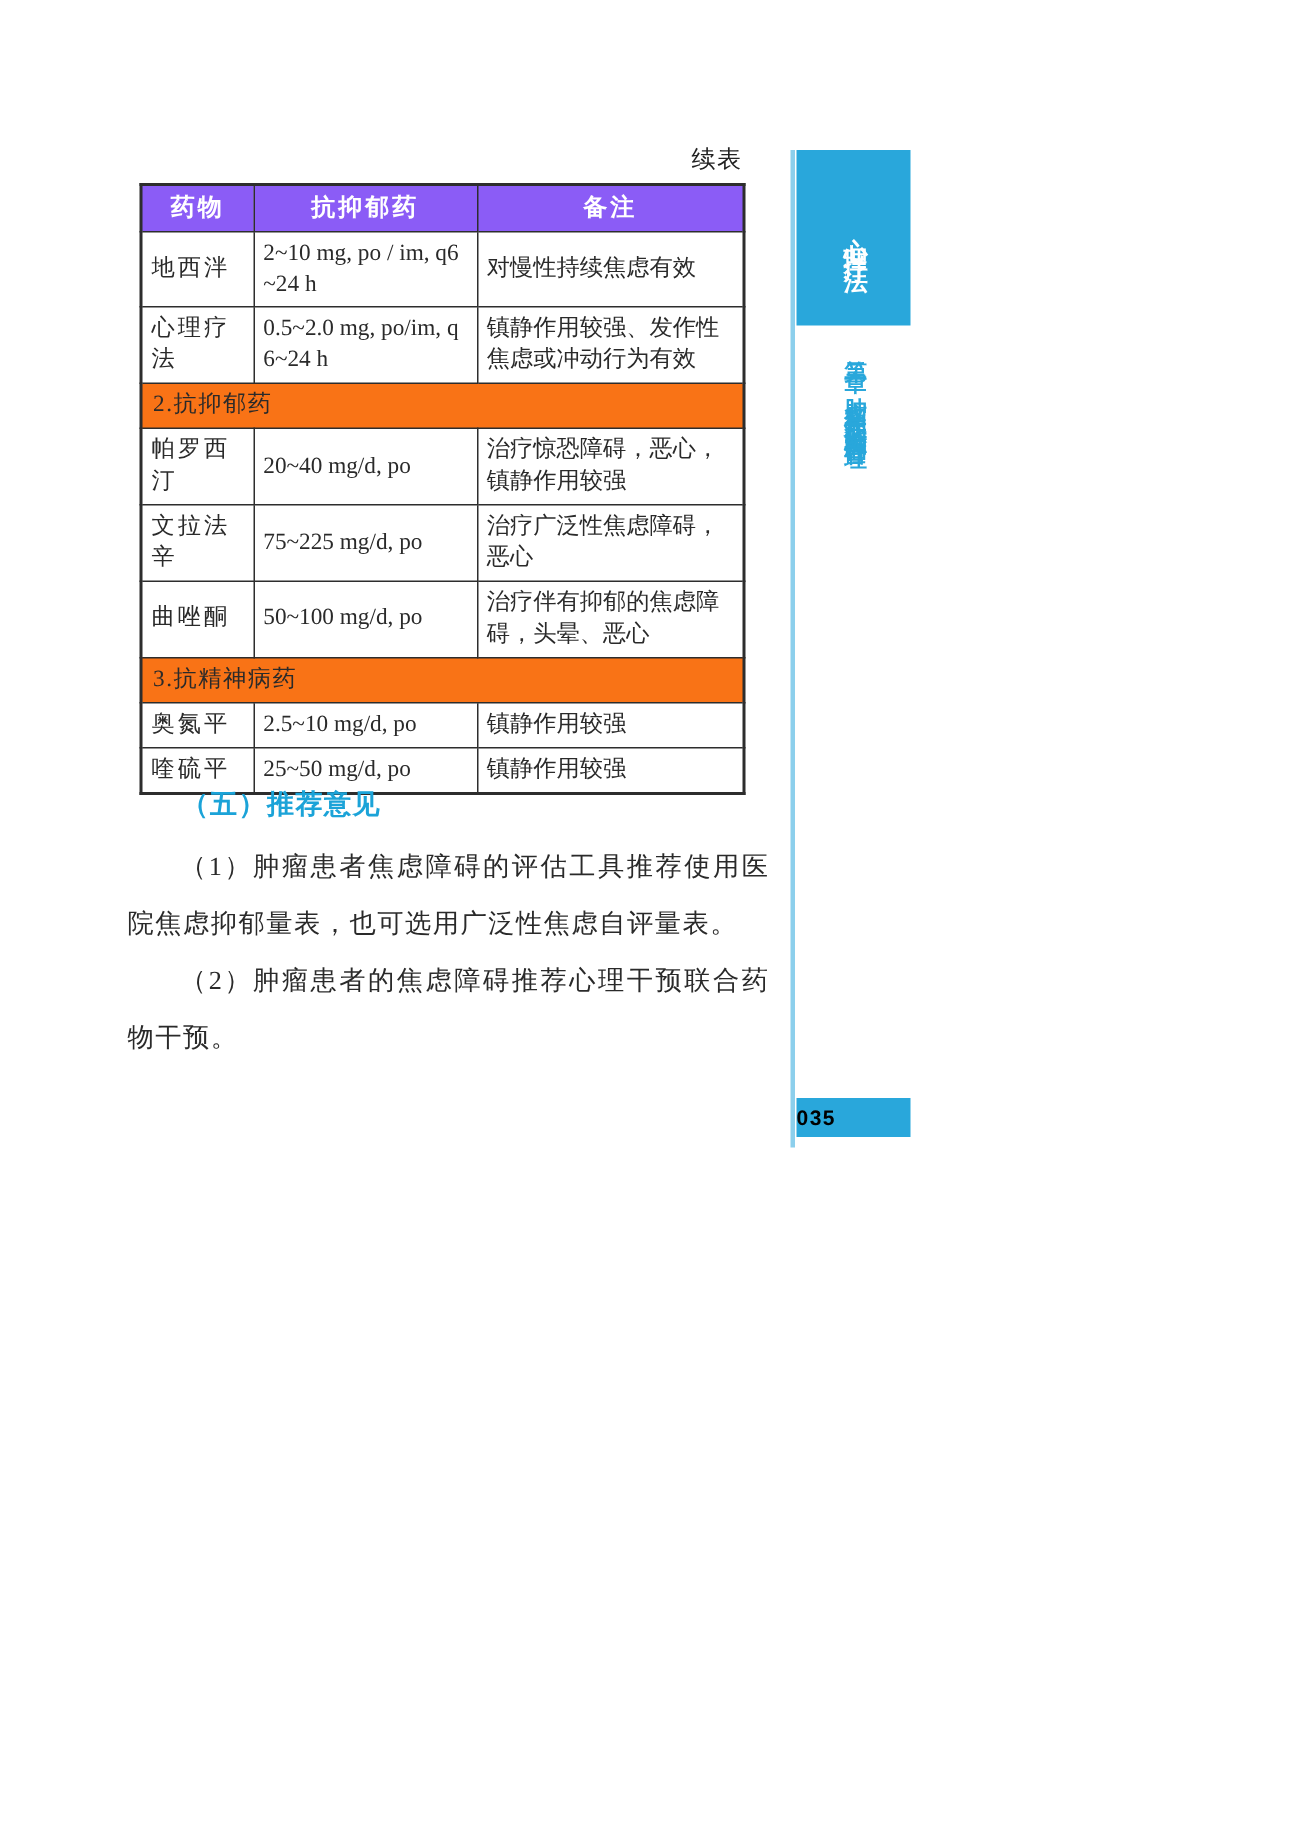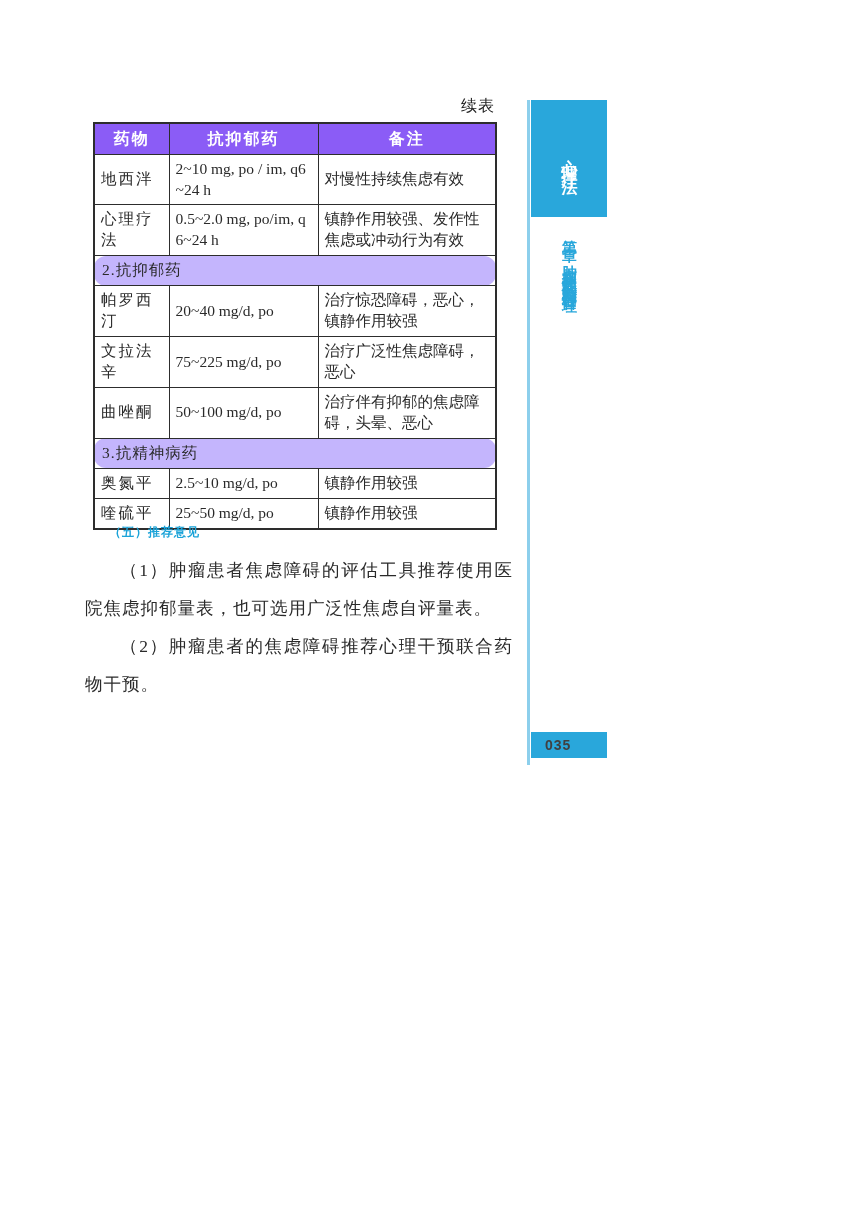--- a/index.html
+++ b/index.html
@@ -34,31 +34,31 @@
     background:#8b5cf6; color:#ffffff;
     font-family:"Liberation Sans","DejaVu Sans",sans-serif;
     font-weight:bold; font-size:16px;
     height:20px; letter-spacing:2px;
   }
   col.c1{width:75px;} col.c2{width:149px;} col.c3{width:178px;}
   td.drugname{letter-spacing:2px;}
   tr.datarow td{height:36px;}
   tr.shortrow td{height:16px;}
   tr.section td{
-    background:#c4b5fd; height:15px;
-    letter-spacing:1px; padding-left:7px;border-radius:12px;
+    background:#f97316; height:15px;
+    letter-spacing:1px; padding-left:7px;
   }
   
   .bodytext{
     position:absolute; left:85px; top:524px; width:428px;
     font-size:17.5px; letter-spacing:1px;
   }
   .bodytext h3{
     margin:0 0 10px 0; padding-left:2em;
-    font-size:12px; font-weight:bold;
+    font-size:18px; font-weight:bold;
     color:#1ba3d8;
     font-family:"Liberation Sans","DejaVu Sans",sans-serif;
     letter-spacing:1px;
   }
   .bodytext p{
     margin:0; text-indent:2em; line-height:38px;
     text-align:justify; color:#2a2a2a;
   }
   
   .side-line{
@@ -84,24 +84,24 @@
   .side-chapter .vtext{
     writing-mode:vertical-rl; text-orientation:upright;
     color:#29a7db; font-weight:bold; font-size:15px;
     letter-spacing:3px;
     font-family:"Liberation Sans","DejaVu Sans",sans-serif;
   }
   .side-chapter .vtext .chapter-title{margin-top:16px;}
   .page-num{
     position:absolute; left:531px; top:732px;
     width:76px; height:26px; box-sizing:border-box;
-    background:#29a7db; color:#404040;
+    background:#29a7db; color:#000000;
     font-family:"Liberation Sans","DejaVu Sans",sans-serif;
     font-weight:bold; font-size:14px;
-    line-height:26px; padding-left:14px;
+    line-height:26px; 
     letter-spacing:1px;
   }
 </style>
 </head>
 <body>
 
 <div class="page">
 
   <div class="continued">续表</div>
 

